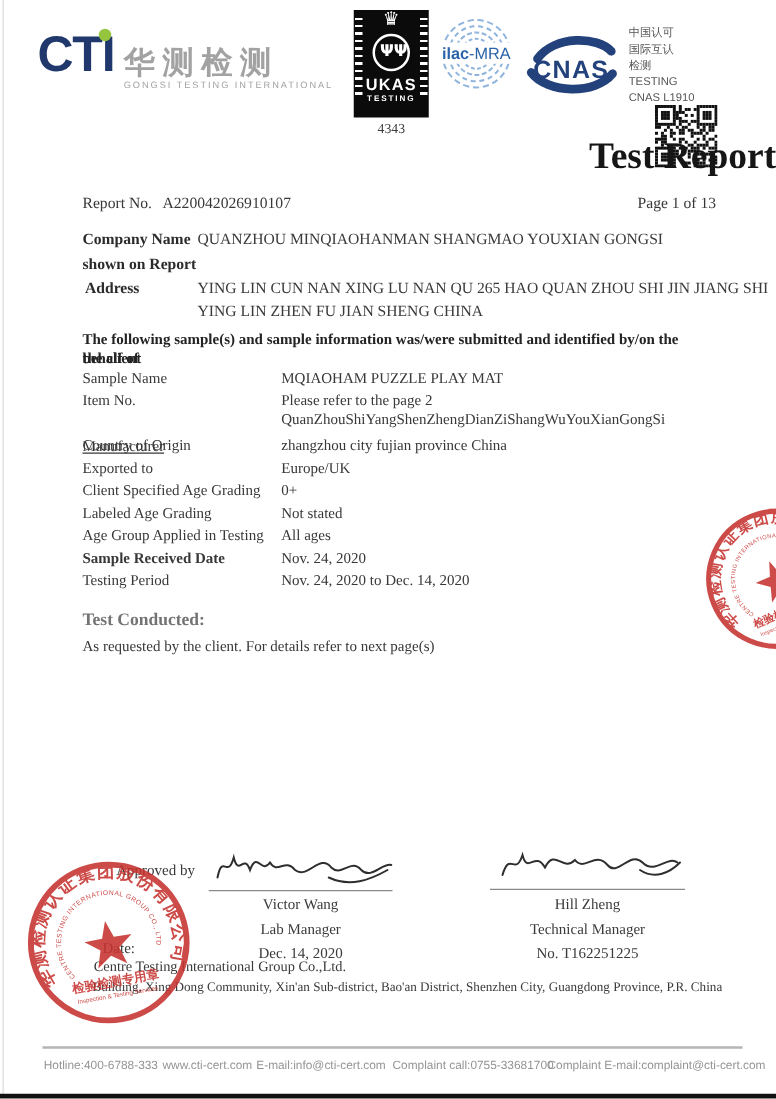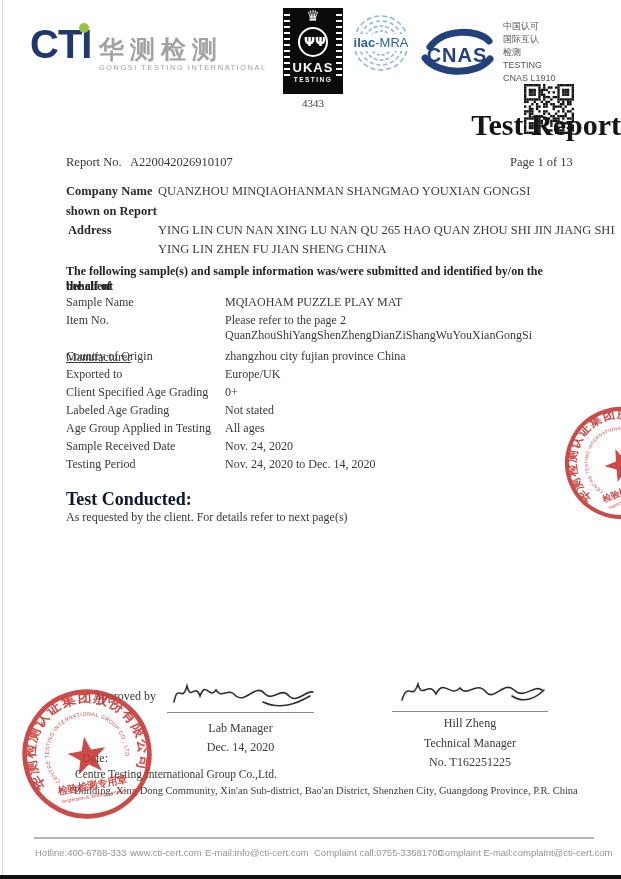--- a/index.html
+++ b/index.html
@@ -46,21 +46,21 @@
   .meta-page{left:510px; top:155px; font-size:12.5px;}
 
   
   .lbl{font-size:12.5px; font-weight:bold; color:#2b2b2b;}
   .val{font-size:12.5px; color:#3a3a3a;}
   .intro{left:66px; width:500px; font-size:12px; font-weight:bold; color:#232323;}
 
   .row-label{left:66px; font-size:12px;}
   .row-value{left:213px; font-size:12px;margin-left:12px;}
 
-  .tc-head{left:66px; top:489px; font-size:18px; font-weight:bold; color:#0f172a;}
+  .tc-head{left:66px; top:489px; font-size:14px; font-weight:bold; color:#737373;}
   .tc-body{left:66px; top:510px; font-size:12px;}
 
   
   .approved-by{left:93px; top:689px; font-size:12px;}
   .date-label{left:82px; top:751px; font-size:12px;}
   .sig-line{height:1px; background:#8a8a8a;}
   .sig-block{text-align:center; font-size:12px; color:#3a3a3a;}
   .sig-svg{stroke:#2e2e2e; fill:none; stroke-width:1.6; stroke-linecap:round;}
 
   .cfoot1{left:75px; top:768px; font-size:11.5px; color:#3a3a3a;}
@@ -383,37 +383,38 @@
   <div class="abs row-label" style="top:349px;">Country of Origin</div>
   <div class="abs row-value" style="top:349px;">zhangzhou city fujian province China</div>
   <div class="abs row-label" style="top:367px;">Exported to</div>
   <div class="abs row-value" style="top:367px;">Europe/UK</div>
   <div class="abs row-label" style="top:385px;">Client Specified Age Grading</div>
   <div class="abs row-value" style="top:385px;">0+</div>
   <div class="abs row-label" style="top:403px;">Labeled Age Grading</div>
   <div class="abs row-value" style="top:403px;">Not stated</div>
   <div class="abs row-label" style="top:421px;">Age Group Applied in Testing</div>
   <div class="abs row-value" style="top:421px;">All ages</div>
-  <div class="abs row-label" style="top:439px;">Sample Received Date</div>
+  <div class="abs row-label" style="top:439px;font-weight:bold;">Sample Received Date</div>
   <div class="abs row-value" style="top:439px;">Nov. 24, 2020</div>
   <div class="abs row-label" style="top:457px;">Testing Period</div>
   <div class="abs row-value" style="top:457px;">Nov. 24, 2020 to Dec. 14, 2020</div>
 
   <div class="abs tc-head">Test Conducted:</div>
   <div class="abs tc-body">As requested by the client. For details refer to next page(s)</div>
 
   <div class="abs approved-by">Approved by</div>
   <div class="abs date-label">Date:</div>
 
   <svg class="abs" style="left:168px; top:672px;" width="150" height="42" viewBox="0 0 150 42">
     <path class="sig-svg" d="M6,30 C10,10 14,32 19,14 C23,30 27,10 32,24 C38,8 41,28 48,18 C54,28 60,14 68,24 C78,32 88,10 97,22 C105,30 113,14 121,24 C129,32 138,18 145,20"></path>
     <path class="sig-svg" d="M95,30 C112,38 128,32 142,24"></path>
   </svg>
   <div class="abs sig-line" style="left:167px; top:712px; width:147px;"></div>
   <div class="abs sig-block" style="left:167px; top:716px; width:147px;">
+    <div>Victor Wang</div>
     <div style="margin-top:5px;">Lab Manager</div>
     <div style="margin-top:4px;">Dec. 14, 2020</div>
   </div>
 
   <svg class="abs" style="left:394px; top:668px;" width="155" height="42" viewBox="0 0 155 42">
     <path class="sig-svg" d="M8,32 C14,12 18,34 24,16 C28,32 34,12 42,26 C50,10 56,30 66,20 C74,30 82,12 92,24 C100,34 110,12 120,22 C130,32 140,16 148,22"></path>
     <path class="sig-svg" d="M118,28 C130,36 142,30 150,22"></path>
   </svg>
   <div class="abs sig-line" style="left:392px; top:711px; width:156px;"></div>
   <div class="abs sig-block" style="left:392px; top:716px; width:156px;">

